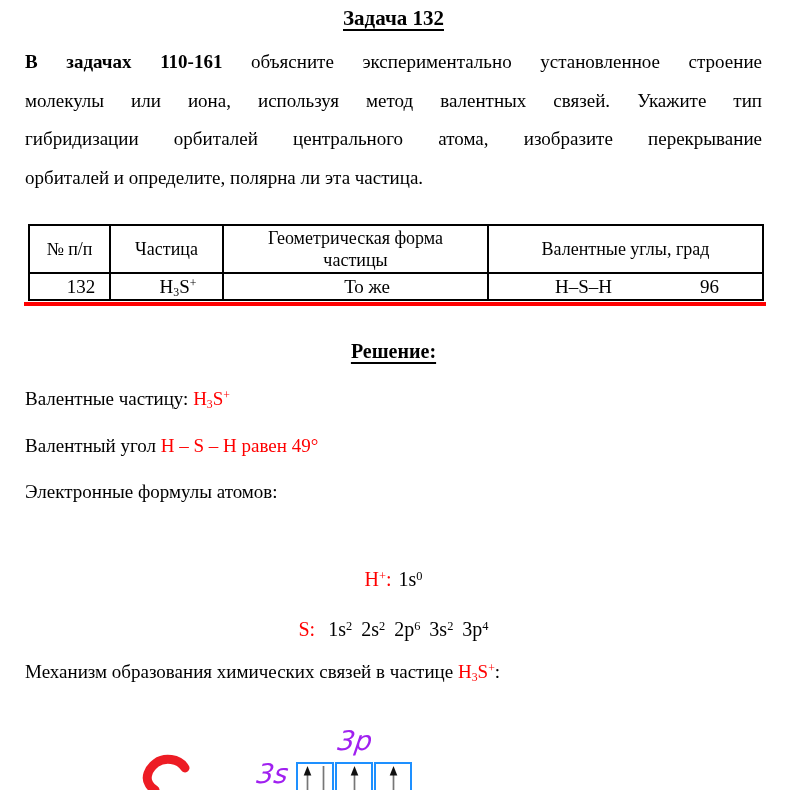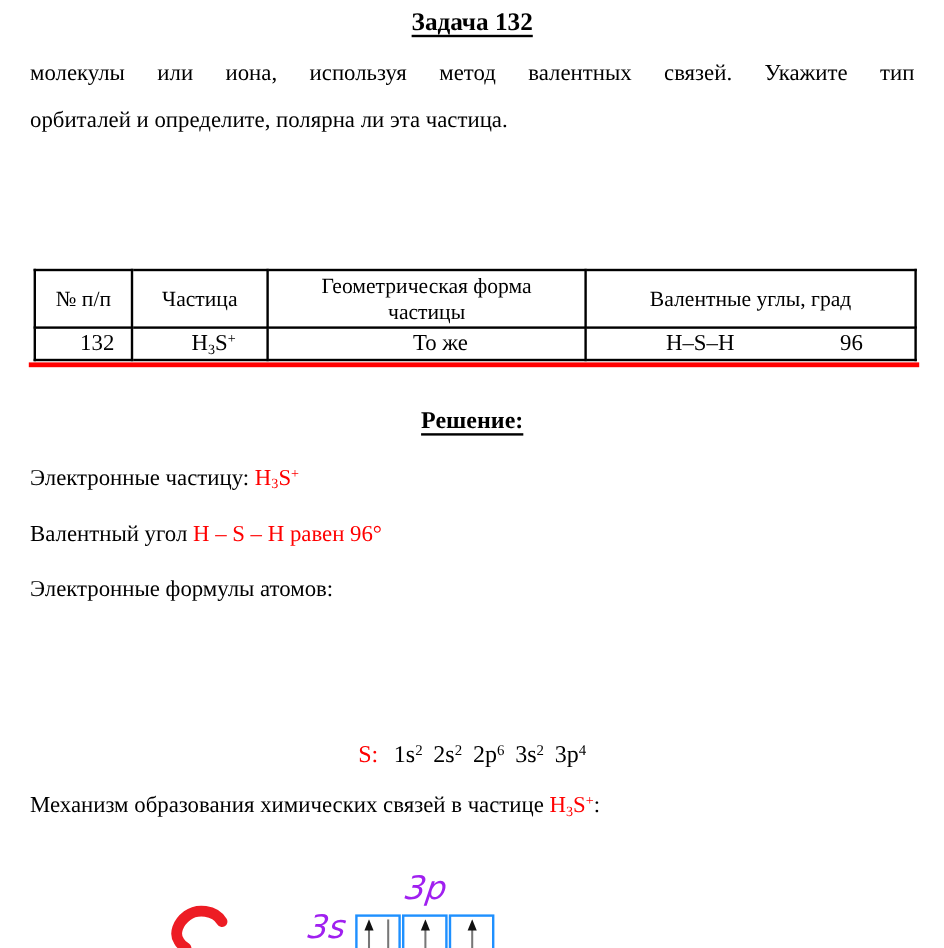--- a/index.html
+++ b/index.html
@@ -61,21 +61,25 @@
 </head>
 <body>
 
 <div class="page">
 
   <div class="abs title center">
     <span class="u">Задача 132</span>
   </div>
 
   <div class="intro">
+    <div class="jline">
+      <b>В задачах 110-161</b><span> объясните экспериментально установленное строение</span>
+    </div>
     <div class="jline">молекулы или иона, используя метод валентных связей. Укажите тип</div>
+    <div class="jline">гибридизации орбиталей центрального атома, изобразите перекрывание</div>
     <div class="lastline">орбиталей и определите, полярна ли эта частица.</div>
   </div>
 
   <table class="ptable">
     <colgroup>
         <col style="width:81px">
         <col style="width:113px">
         <col style="width:265px">
         <col style="width:275px">
       </colgroup>
@@ -107,30 +111,33 @@
     </tbody>
   </table>
 
   <div class="redline"></div>
 
   <div class="abs heading center">
     <span class="u">Решение:</span>
   </div>
 
   <div class="bodyline l-consider">
-    <span>Электронные частицу: </span><span class="red"><span>H</span><sub>3</sub><span>S</span><sup>+</sup></span>
+    <span>Валентные частицу: </span><span class="red"><span>H</span><sub>3</sub><span>S</span><sup>+</sup></span>
   </div>
 
   <div class="bodyline l-angle">
-    <span>Валентный угол </span><span class="red">H – S – H равен 96°</span>
+    <span>Валентный угол </span><span class="red">H – S – H равен 49°</span>
   </div>
 
   <div class="bodyline l-electron">Электронные формулы атомов:</div>
 
 
+  <div class="cline l-hplus">
+    <span class="red gap-r"><span>H</span><sup>+</sup><span>:</span></span><span>1s</span><sup>0</sup>
+  </div>
 
   <div class="cline l-s">
     <span class="red gap-r-lg">S:</span><span class="term"><span>1s</span><sup>2</sup></span><span class="term"><span>2s</span><sup>2</sup></span><span class="term"><span>2p</span><sup>6</sup></span><span class="term"><span>3s</span><sup>2</sup></span><span class="term"><span>3p</span><sup>4</sup></span>
   </div>
 
   <div class="bodyline l-mechanism">
     <span>Механизм образования химических связей в частице </span><span class="red"><span>H</span><sub>3</sub><span>S</span><sup>+</sup></span><span>:</span>
   </div>
 
   <svg class="sred" width="60" height="36" viewBox="0 0 60 36">

